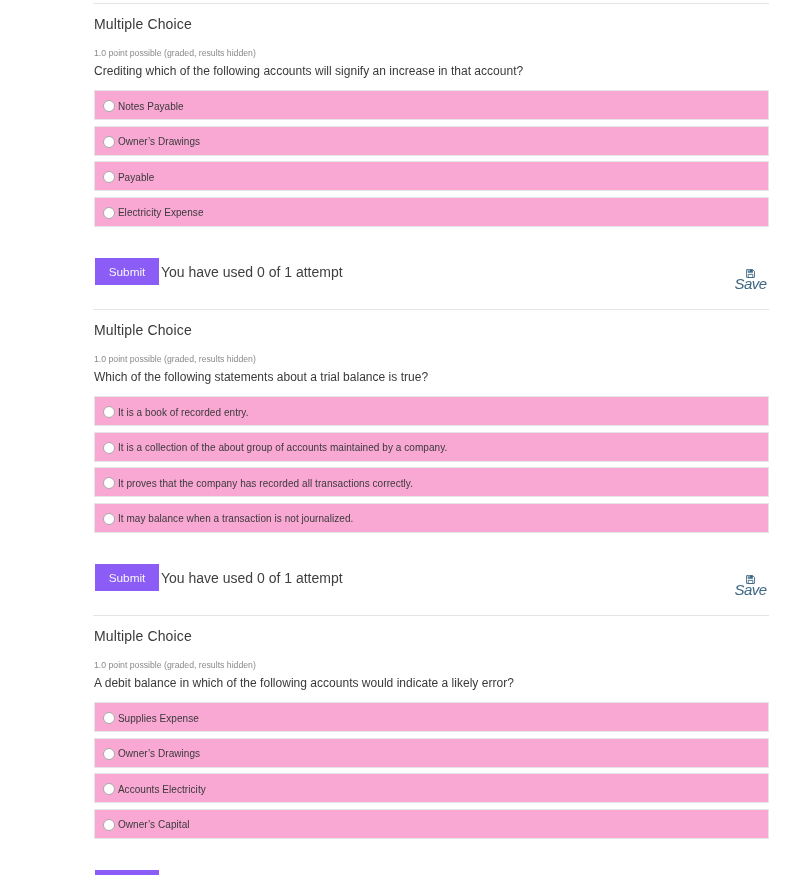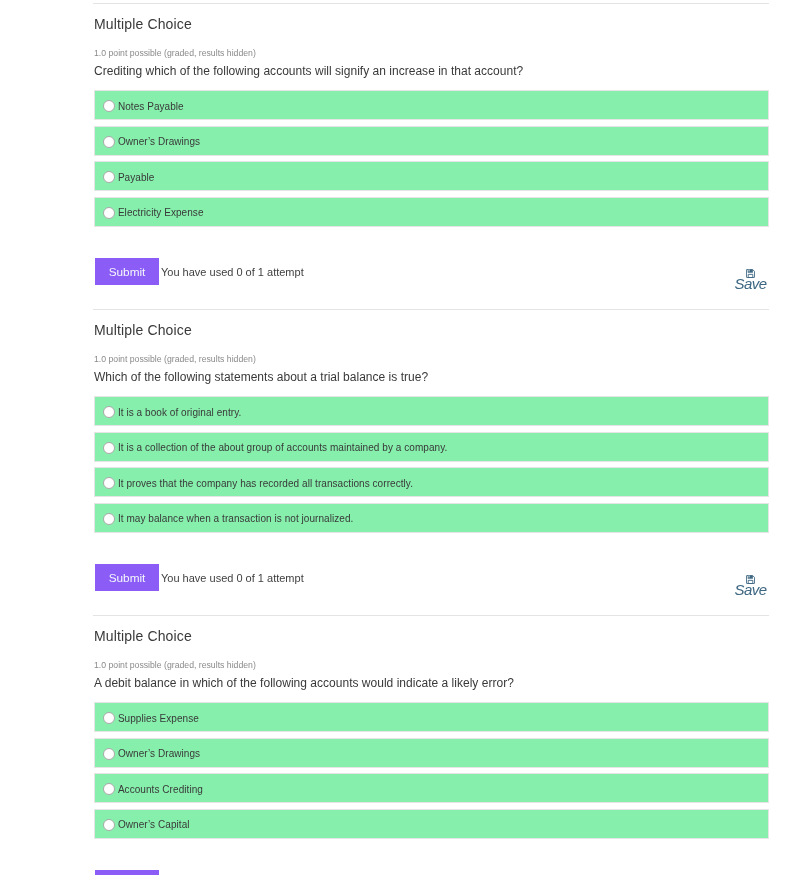--- a/index.html
+++ b/index.html
@@ -13,29 +13,29 @@
 
   .qtitle{position:absolute;left:94px;top:16.6px;font-size:14px;line-height:14px;
           color:#393939;font-weight:400;margin:0;white-space:nowrap;letter-spacing:0.14px;text-align:right;}
   .qmeta{position:absolute;left:94px;top:48px;font-size:8.7px;line-height:10px;
          color:#8a8a8a;white-space:nowrap;}
   .qtext{position:absolute;left:94px;top:65px;font-size:12px;line-height:12px;
          color:#393939;white-space:nowrap;letter-spacing:0.02px;}
 
   .opts{position:absolute;left:94px;right:26px;top:90px;}
   .opt{position:absolute;left:0;right:0;border:1px solid #e5e5e5;height:30px;
-       display:flex;align-items:center;background:#86efac;box-sizing:border-box;}
+       display:flex;align-items:center;background:#f9a8d4;box-sizing:border-box;}
   .radio{width:12px;height:12px;border:1px solid #a9a9a9;border-radius:50%;
          margin-left:8px;margin-right:2.9px;flex:none;background:#fff;box-sizing:border-box;position:relative;top:1px;}
   .olabel{font-size:10px;color:#393939;line-height:12px;white-space:nowrap;position:relative;top:1.7px;letter-spacing:0.06px;}
 
   .submit{position:absolute;left:95px;top:258.4px;background:#8b5cf6;color:#f4f7fb;
           border:0;width:64px;height:27px;font-size:11.8px;
           font-family:"Liberation Sans",sans-serif;padding:0;cursor:pointer;}
-  .attempt{position:absolute;left:161px;top:266.5px;font-size:11px;line-height:11px;
+  .attempt{position:absolute;left:161px;top:266.5px;font-size:14px;line-height:11px;
            color:#3f3f3f;white-space:nowrap;}
   .save{position:absolute;left:728.6px;top:269.2px;width:44px;text-align:center;
         color:#3d6782;text-decoration:none;display:block;}
   .save .ico{display:block;height:10px;line-height:0;}
   .save .lbl{display:block;font-size:15px;line-height:10px;padding-top:0px;letter-spacing:-0.55px;
              color:#3d6782;font-style:italic;}
 </style>
 </head>
 <body>
 
@@ -78,21 +78,21 @@
     </a>
   </section>
   <section class="prob">
     <div class="rule"></div>
     <h3 class="qtitle">Multiple Choice</h3>
     <div class="qmeta">1.0 point possible (graded, results hidden)</div>
     <div class="qtext">Which of the following statements about a trial balance is true?</div>
     <div class="opts">
       <div class="opt" style="top:0px">
         <span class="radio"></span>
-        <span class="olabel">It is a book of original entry.</span>
+        <span class="olabel">It is a book of recorded entry.</span>
       </div>
       <div class="opt" style="top:35.5px">
         <span class="radio"></span>
         <span class="olabel">It is a collection of the about group of accounts maintained by a company.</span>
       </div>
       <div class="opt" style="top:71px">
         <span class="radio"></span>
         <span class="olabel">It proves that the company has recorded all transactions correctly.</span>
       </div>
       <div class="opt" style="top:106.5px">
@@ -123,21 +123,21 @@
       <div class="opt" style="top:0px">
         <span class="radio"></span>
         <span class="olabel">Supplies Expense</span>
       </div>
       <div class="opt" style="top:35.5px">
         <span class="radio"></span>
         <span class="olabel">Owner’s Drawings</span>
       </div>
       <div class="opt" style="top:71px">
         <span class="radio"></span>
-        <span class="olabel">Accounts Crediting</span>
+        <span class="olabel">Accounts Electricity</span>
       </div>
       <div class="opt" style="top:106.5px">
         <span class="radio"></span>
         <span class="olabel">Owner’s Capital</span>
       </div>
     </div>
     <button class="submit" type="button">Submit</button>
 
   </section>
 </div>

